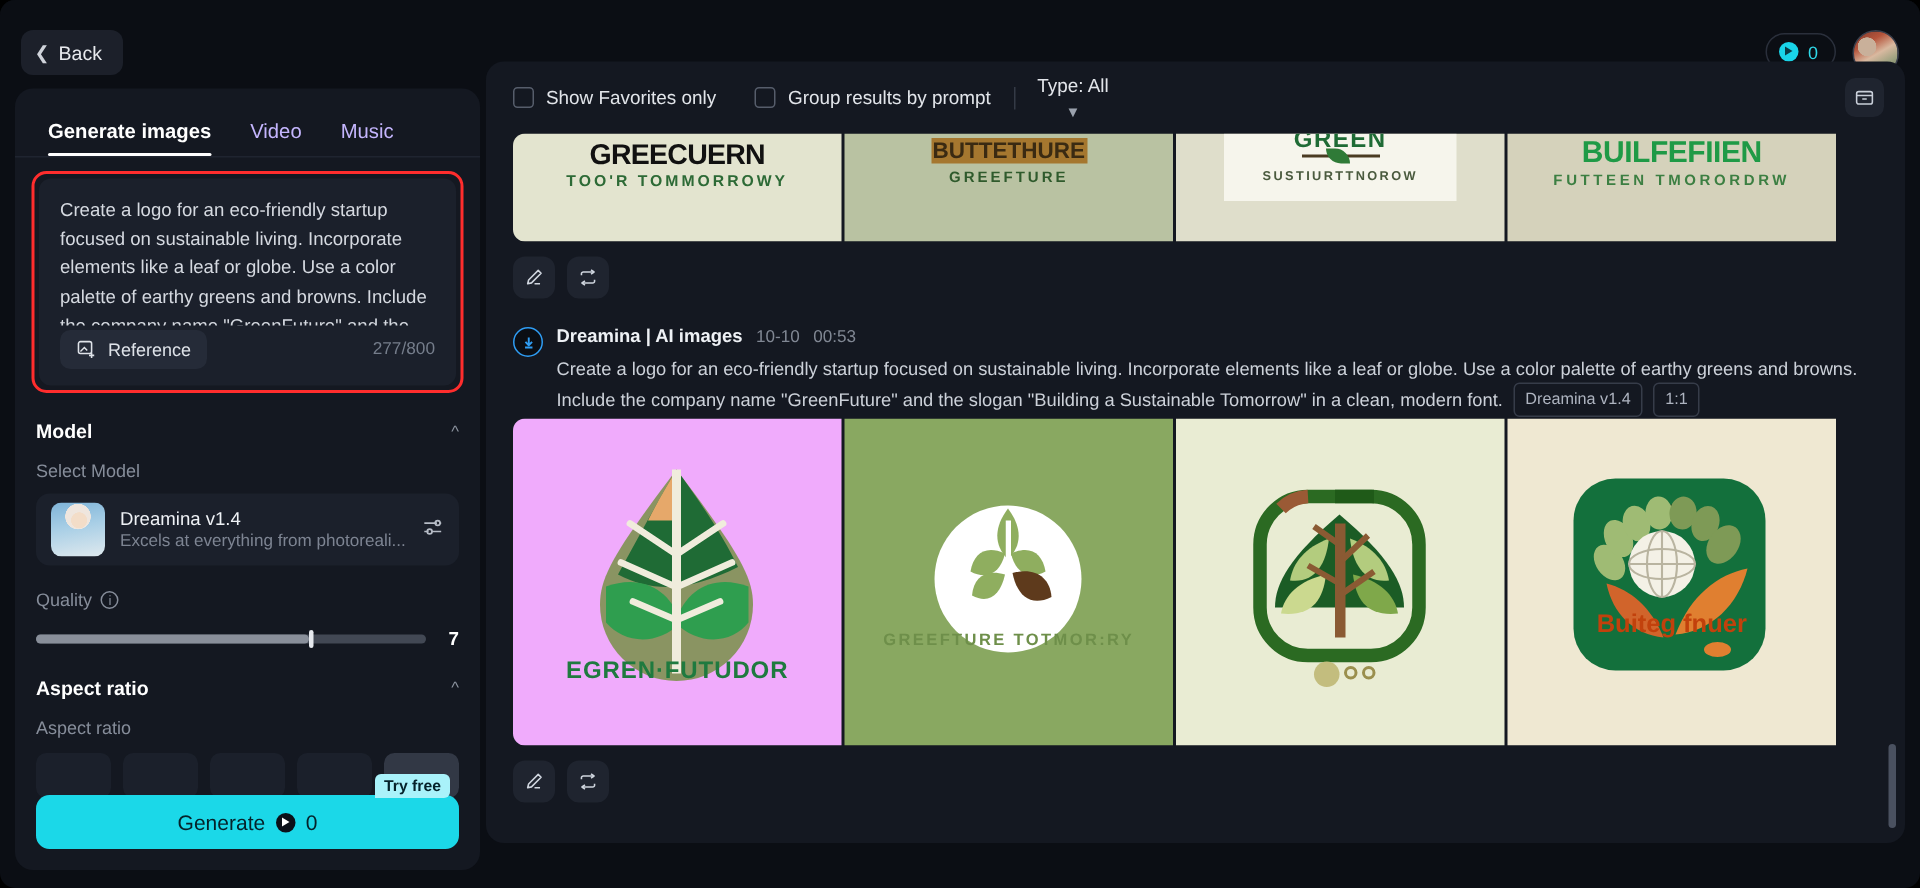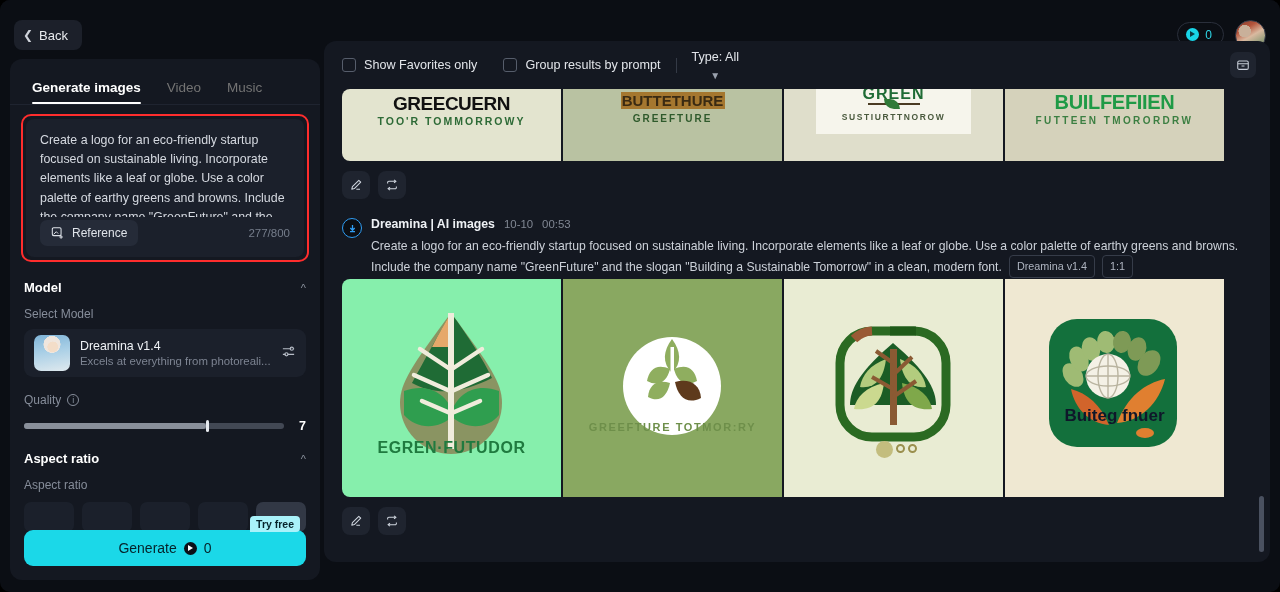--- a/index.html
+++ b/index.html
@@ -66,21 +66,21 @@
     width: 310px; height: 521px;
     background: #141821;
     border-radius: 12px;
     overflow: hidden;
   }
   .tabs {
     display: flex; align-items: flex-end; gap: 26px;
     padding: 14px 22px 0 22px; height: 46px;
     border-bottom: 1px solid #1f2430;
   }
-  .tab { font-size: 13.5px; color: #737373; padding-bottom: 9px; cursor: pointer; position: relative; }
+  .tab { font-size: 13.5px; color: #c4b5fd; padding-bottom: 9px; cursor: pointer; position: relative; }
   .tab.active { color: #ffffff; font-weight: bold; }
   .tab.active::after {
     content: ""; position: absolute; left: 0; right: 0; bottom: 0;
     height: 2px; background: #ffffff; border-radius: 2px;
   }
 
   .prompt-wrap {
     margin: 9px 11px 0 11px;
     border: 2px solid #ff2d2d;
     border-radius: 10px;
@@ -256,21 +256,21 @@
     text-align: center; font-weight: bold;
   }
 
   
   .t1 { background: #e3e4cf; }
   .t2 { background: #b9c2a2; margin-top: 44px; }
   .t3 { background: #dfdecb; }
   .t4 { background: #d5d2bb; }
 
   
-  .b1 { background: #86efac; }
+  .b1 { background: #f0abfc; }
   .b2 { background: #89a861; }
   .b3 { background: #e9ecd3; }
   .b4 { background: #efe8d2; }
 </style>
 </head>
 <body>
 
 <div class="app">
 
   <div class="topbar">
@@ -538,21 +538,21 @@
               <circle cx="103" cy="97" r="22" fill="#f4f1e6"></circle>
               <g stroke="#b9b4a0" stroke-width="1.4" fill="none">
                 <ellipse cx="103" cy="97" rx="22" ry="10"></ellipse>
                 <ellipse cx="103" cy="97" rx="10" ry="22"></ellipse>
                 <path d="M81 97 h44 M103 75 v44"></path>
               </g>
               <path d="M112 144 C 122 118 140 104 160 100 C 154 124 136 142 112 144 z" fill="#e07f30"></path>
               <path d="M104 146 C 96 126 82 114 66 110 C 70 130 84 144 104 146 z" fill="#d1642b"></path>
               <ellipse cx="140" cy="154" rx="9" ry="5" fill="#e07f30"></ellipse>
             </svg>
-            <div class="art-title" style="top:127px;font-size:17px;color:#0f172a;">Buiteg fnuer</div>
+            <div class="art-title" style="top:127px;font-size:17px;color:#c2410c;">Buiteg fnuer</div>
           </div>
         </div>
       </div>
 
       <div class="act-row">
         <div class="act-btn">
           <svg width="14" height="14" viewBox="0 0 16 16">
             <path d="M11.2 2.6 l2.2 2.2 -7.3 7.3 -2.9 0.7 0.7 -2.9 z" fill="none" stroke="#cfd5de" stroke-width="1.2" stroke-linejoin="round"></path>
             <path d="M8.4 12.8 h4.2" stroke="#cfd5de" stroke-width="1.2"></path>
           </svg>

